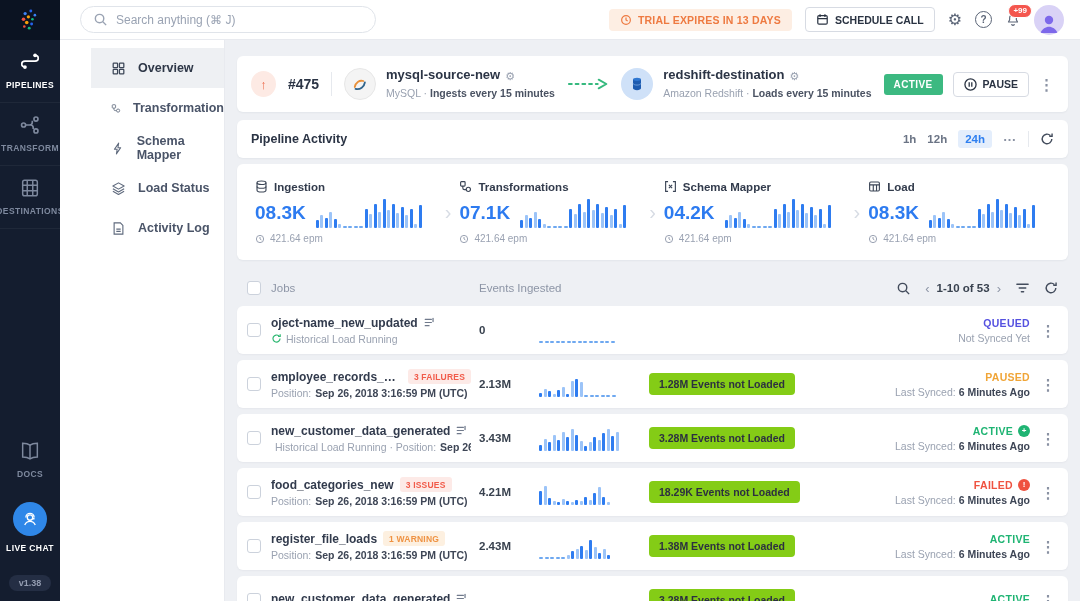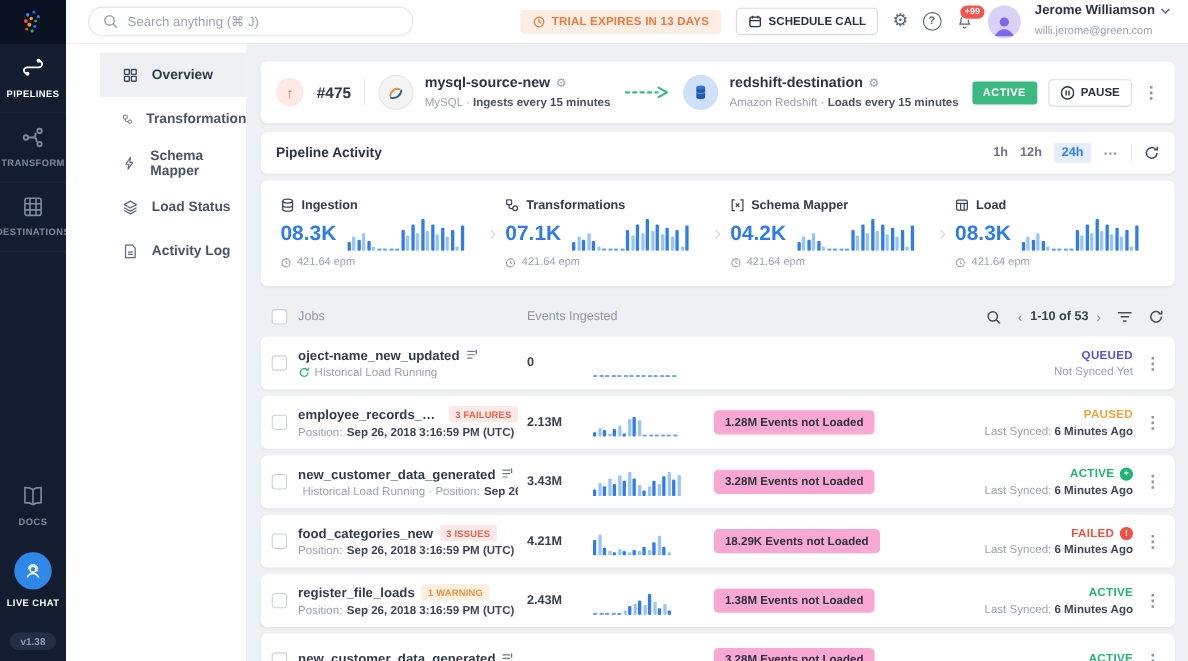--- a/index.html
+++ b/index.html
@@ -111,21 +111,21 @@
   .rows { display:flex; flex-direction:column; }
   .row { height:48px; flex-shrink:0; margin-bottom:6px; background:#fff; border-radius:6px; box-shadow:0 1px 2px rgba(20,30,50,.04); display:flex; align-items:center; padding:0 10px;justify-content:flex-end; }
   .line1 { display:flex; align-items:center; gap:6px; white-space:nowrap; }
   .jname { font-size:12px; font-weight:700; color:#323b4d; overflow:hidden; text-overflow:ellipsis; }
   .doc-ic { color:#707a8c; flex-shrink:0; }
   .jbadge { font-size:8.5px; font-weight:700; letter-spacing:.2px; padding:2.5px 6px; border-radius:3px; white-space:nowrap; }
   .jbadge.danger { background:#fdeae7; color:#f15b4a; }
   .jbadge.warning { background:#fdf0e0; color:#ef9242; }
   .line2 { margin-top:3px; font-size:10.5px; color:#9aa2b1; display:flex; align-items:center; gap:4px; white-space:nowrap; overflow:hidden; }
   .sub-bold { color:#3e4656; font-weight:700; }
-  .pill { display:inline-block; background:#f9a8d4; color:#2c3040; font-size:10.5px; font-weight:600; padding:5px 10px; border-radius:4px; white-space:nowrap; }
+  .pill { display:inline-block; background:#84cc16; color:#2c3040; font-size:10.5px; font-weight:600; padding:5px 10px; border-radius:4px; white-space:nowrap; }
   .st-line { display:flex; align-items:center; justify-content:flex-end; gap:5px; }
   .st-text { font-size:10.5px; font-weight:700; letter-spacing:.3px; }
   .st-dot { width:12px; height:12px; border-radius:50%; color:#fff; font-size:8px; font-weight:700; display:flex; align-items:center; justify-content:center; line-height:1; }
   .sy-line { margin-top:3px; font-size:10.5px; color:#9aa2b1; white-space:nowrap; }
   .sy-val.bold { color:#3e4656; font-weight:700; }
 </style>
 </head>
 <body>
 
 <nav class="rail">
@@ -240,29 +240,20 @@
         <span class="bell-badge">+99</span>
       </span>
 
       <span class="avatar">
         <svg width="24" height="24" viewBox="0 0 24 24" fill="#7d68ea">
           <circle cx="12" cy="9" r="4.2"></circle>
             <path d="M3.5 22c1.6-4.2 5.2-6.3 8.5-6.3s6.9 2.1 8.5 6.3z"></path>
         </svg>
       </span>
 
-      <span class="user-block">
-        <span class="user-name">
-          <span>Jerome Williamson</span>
-          <svg width="9" height="6" viewBox="0 0 10 6" fill="none" stroke="#5a6476" stroke-width="1.5">
-              <path d="M1 1l4 4 4-4"></path>
-            </svg>
-        </span>
-        <span class="user-email">willi.jerome@green.com</span>
-      </span>
     </div>
   </header>
 
   <div class="content">
 
     <nav class="subnav">
       <div class="subnav-item active">
         <svg class="si" width="15" height="15" viewBox="0 0 24 24" fill="none" stroke="currentColor" stroke-width="2">
           <rect x="3.5" y="3.5" width="7" height="7" rx="1"></rect>
             <rect x="13.5" y="3.5" width="7" height="7" rx="1"></rect>

